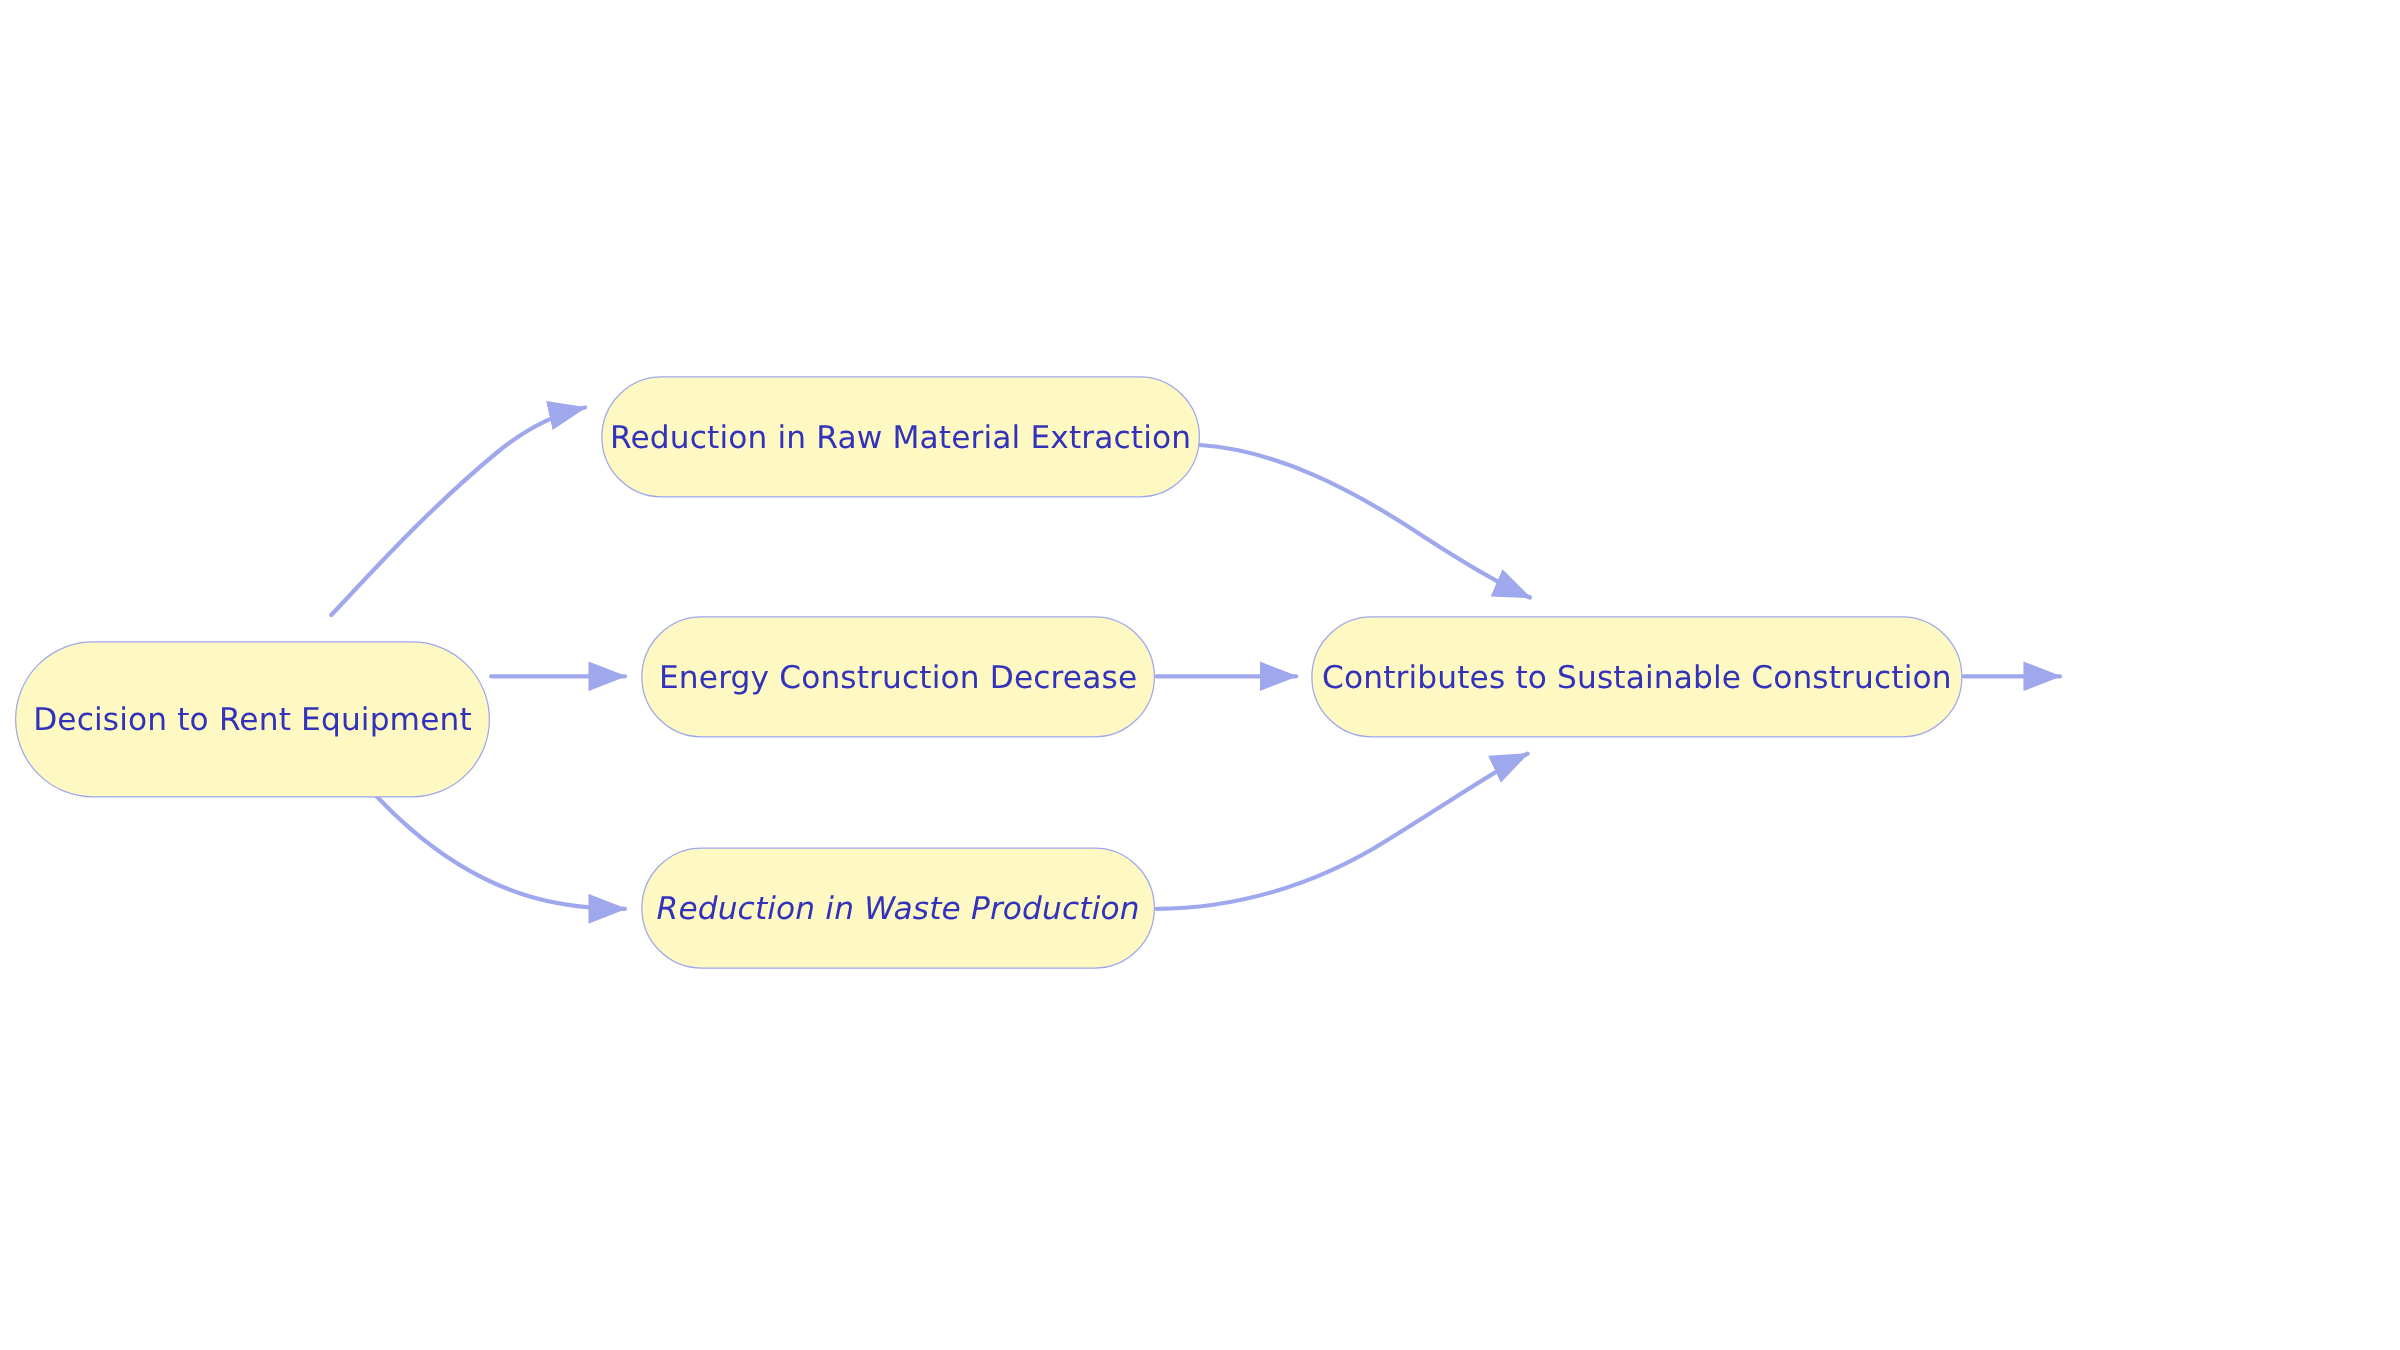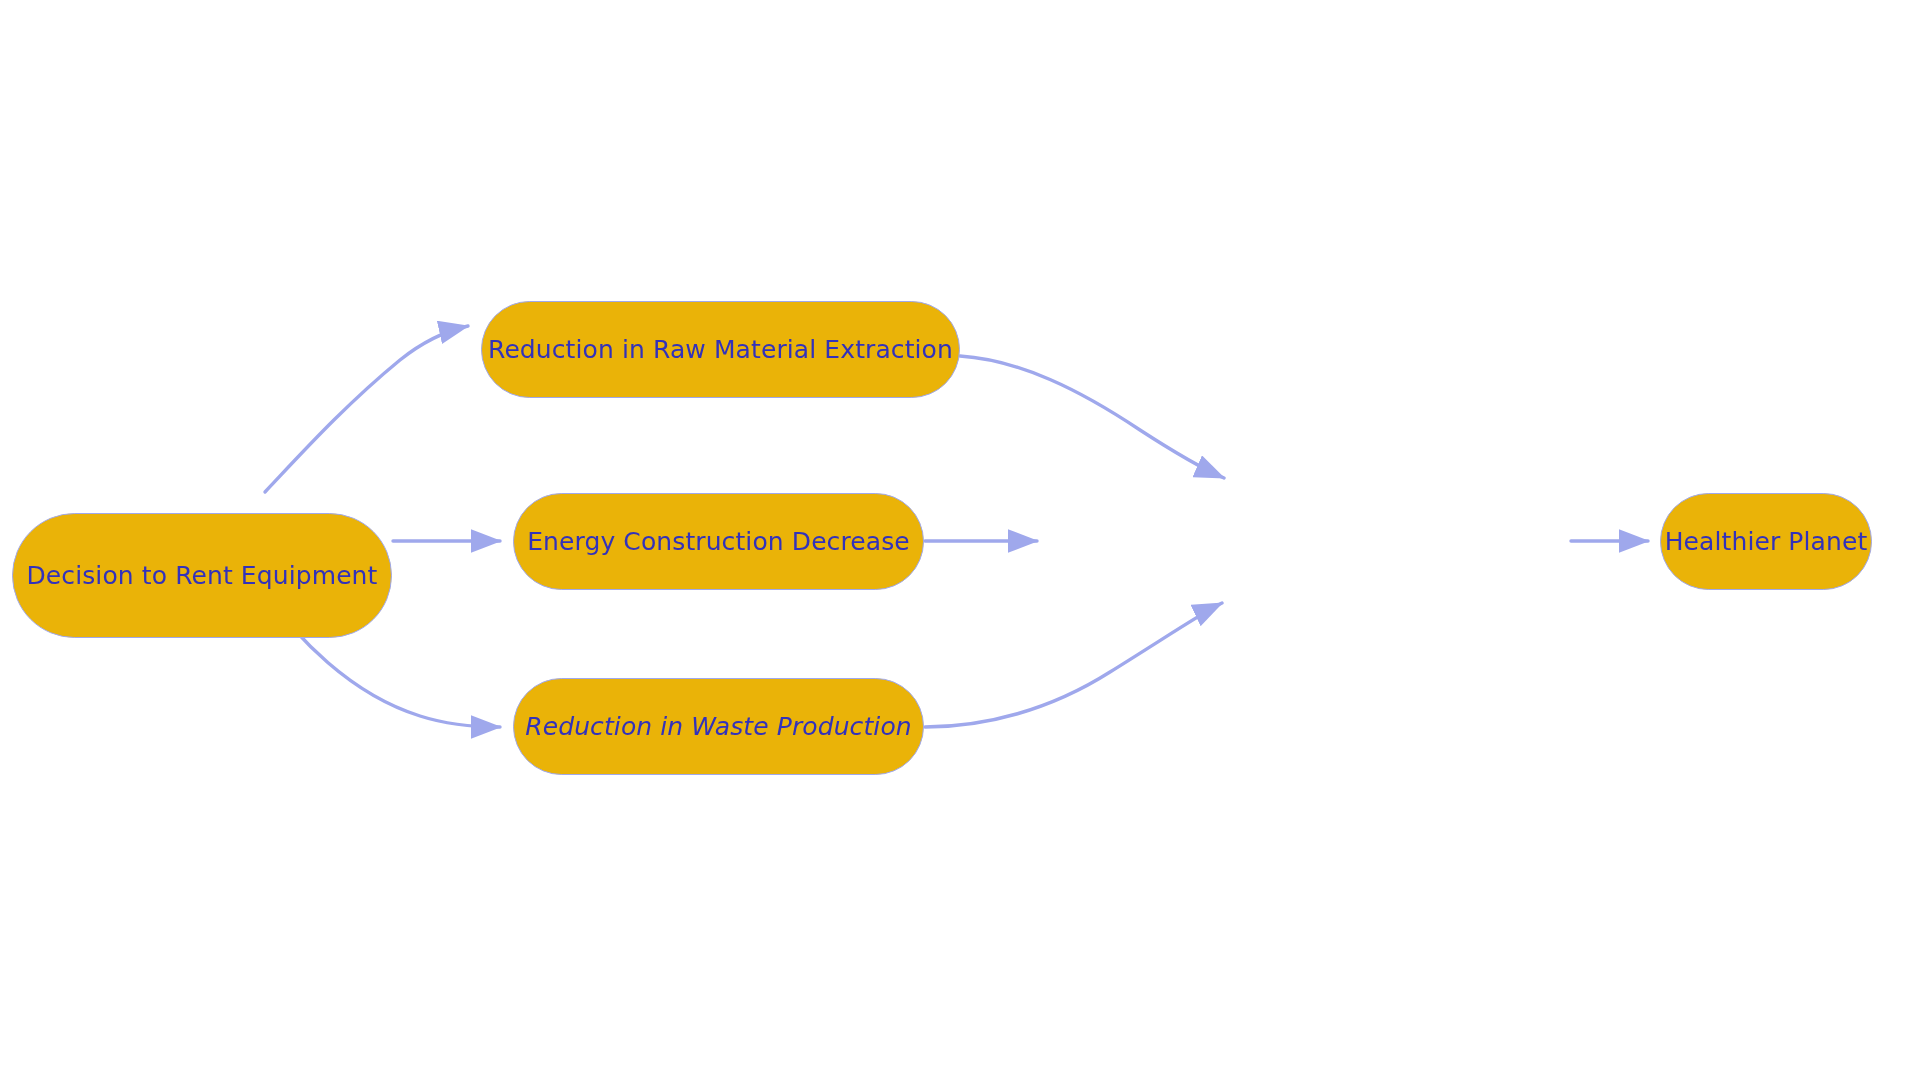--- a/index.html
+++ b/index.html
@@ -27,21 +27,21 @@
     width: 1920px;
     height: 1080px;
     pointer-events: none;
   }
   .node {
     position: absolute;
     box-sizing: border-box;
     display: flex;
     align-items: center;
     justify-content: center;
-    background: #eab308;
+    background: #fef9c3;
     border: 1.6px solid #9fa8ec;
     border-radius: 999px;
     color: #3232bb;
     font-size: 25px;
     font-weight: 400;
     letter-spacing: 0.1px;
     line-height: 1;
     white-space: nowrap;
     text-align: left;
   }
@@ -86,18 +86,18 @@
   </div>
 
   <div class="node" style="left:513px; top:493px; width:411px; height:97px;">
     <span class="node-label">Energy Construction Decrease</span>
   </div>
 
   <div class="node" style="left:513px; top:678px; width:411px; height:97px;font-style:italic;">
     <span class="node-label">Reduction in Waste Production</span>
   </div>
 
+  <div class="node" style="left:1049px; top:493px; width:521px; height:97px;">
+    <span class="node-label">Contributes to Sustainable Construction</span>
+  </div>
 
-  <div class="node" style="left:1660px; top:493px; width:212px; height:97px;">
-    <span class="node-label">Healthier Planet</span>
-  </div>
 
 </div>
 
 </body></html>

